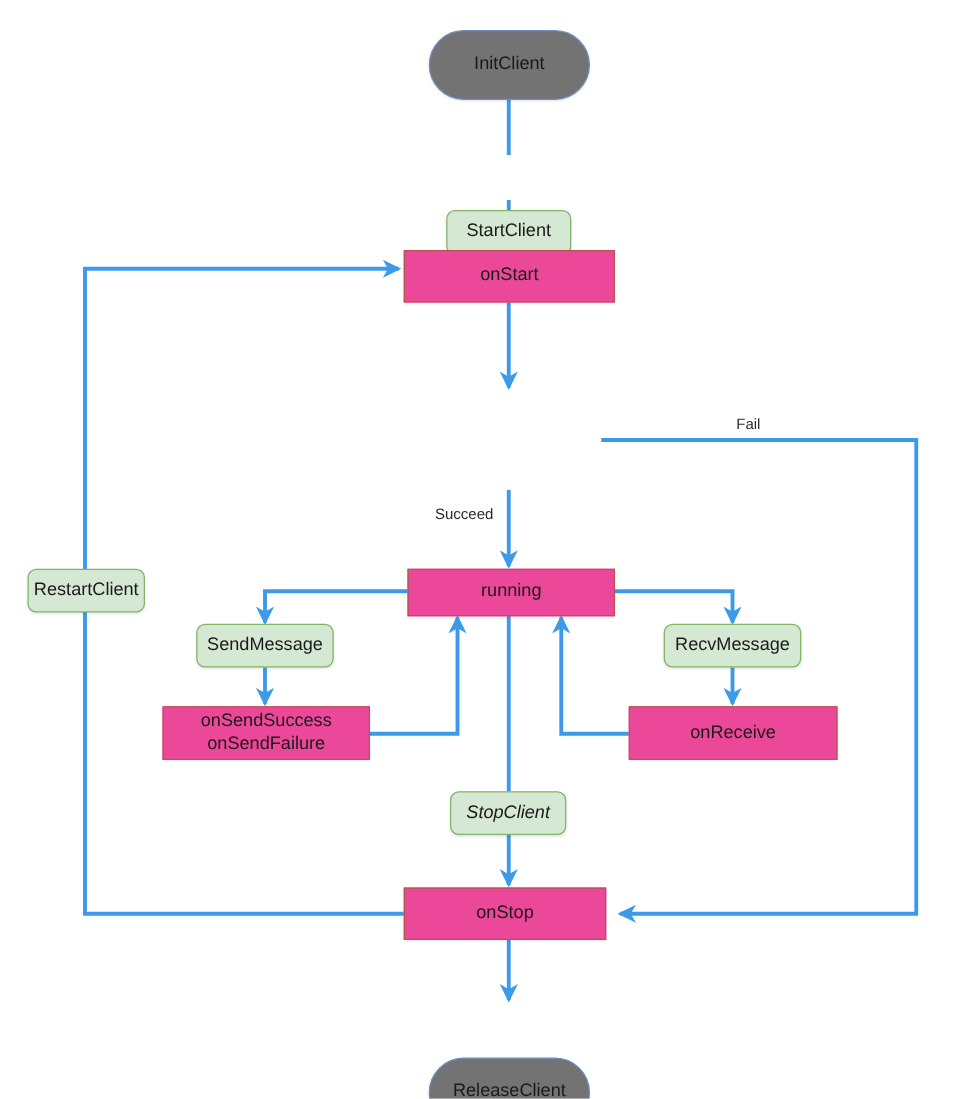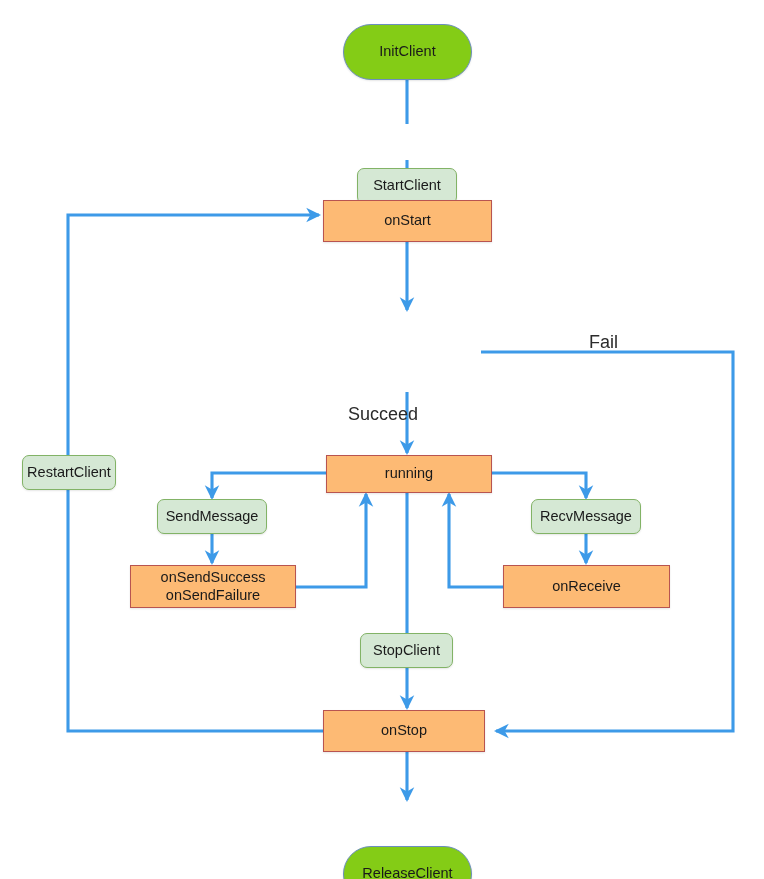--- a/index.html
+++ b/index.html
@@ -27,28 +27,28 @@
     display:flex;
     align-items:center;
     justify-content:center;
     text-align:center;
     font-size:14.5px;
     color:#1a1a1a;
     line-height:1.22;
     z-index:3;
   }
   .terminal{
-    background:#84cc16;
+    background:#737373;
     border:1.6px solid #6c8ebf;
     border-radius:500px;
     box-shadow:0 1px 2px rgba(0,0,0,0.10);
     text-align:center;
   }
   .process{
-    background:#fdba74;
+    background:#ec4899;
     border:1.3px solid #b85450;
     box-shadow:0 1px 2px rgba(0,0,0,0.10);
   }
   .event{
     background:#d5e8d4;
     border:1.3px solid #82b366;
     border-radius:7px;
     box-shadow:0 1px 2px rgba(0,0,0,0.10);
   }
   .decision{
@@ -65,21 +65,21 @@
     left:0; top:0;
     width:100%; height:100%;
     display:flex;
     align-items:center;
     justify-content:center;
     font-size:14.5px;
     color:#1a1a1a;
   }
   .edge-label{
     position:absolute;
-    font-size:18px;
+    font-size:12px;
     color:#2b2b2b;
     white-space:nowrap;
     z-index:4;
     background:transparent;
   }
   .multiline{ white-space:pre-line; }
 </style>
 </head>
 <body>
 
@@ -154,21 +154,21 @@
 
   <div class="node process multiline" style="left:130px; top:565px; width:166px; height:43px;">
     <span class="multiline">onSendSuccess
 onSendFailure</span>
   </div>
 
   <div class="node process" style="left:503px; top:565px; width:167px; height:43px;">
     <span>onReceive</span>
   </div>
 
-  <div class="node event" style="left:360px; top:633px; width:93px; height:35px;">
+  <div class="node event" style="left:360px; top:633px; width:93px; height:35px;font-style:italic;">
     <span>StopClient</span>
   </div>
 
   <div class="node process" style="left:323px; top:710px; width:162px; height:42px;">
     <span>onStop</span>
   </div>
 
   <div class="node terminal" style="left:343px; top:802px; width:129px; height:56px;margin-top:44px;">
     <span>ReleaseClient</span>
   </div>

